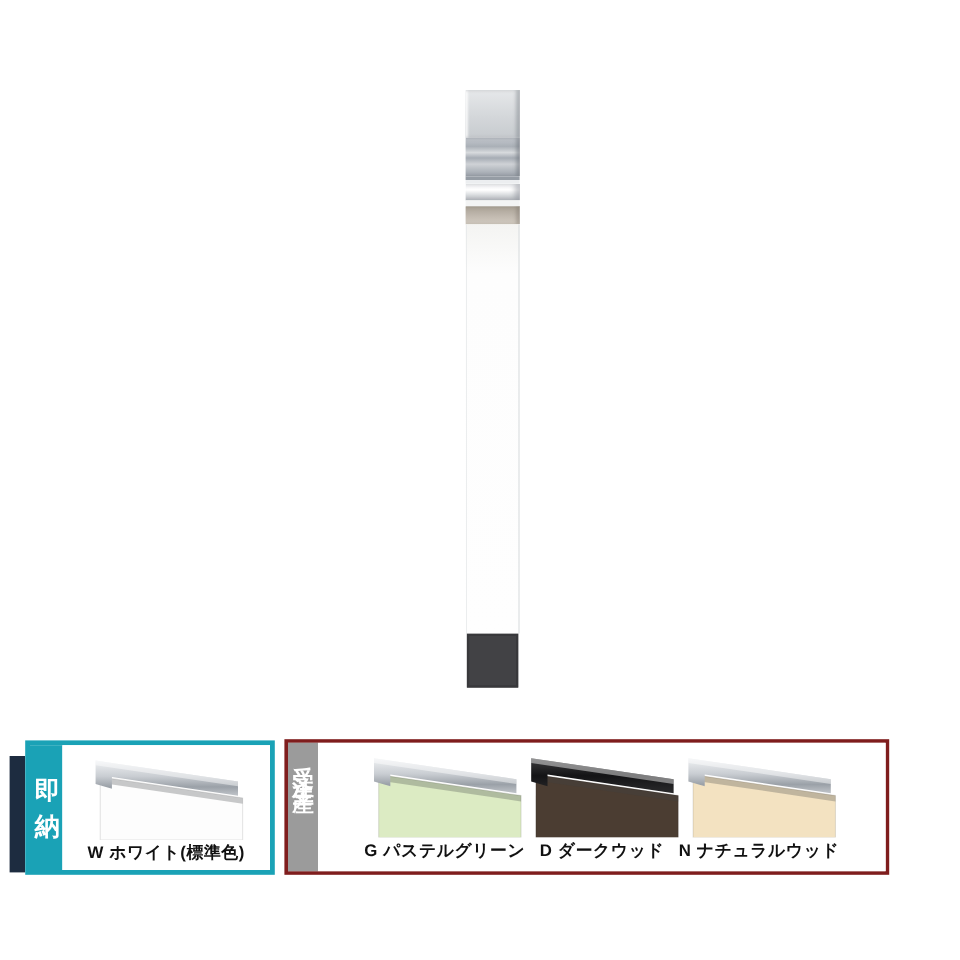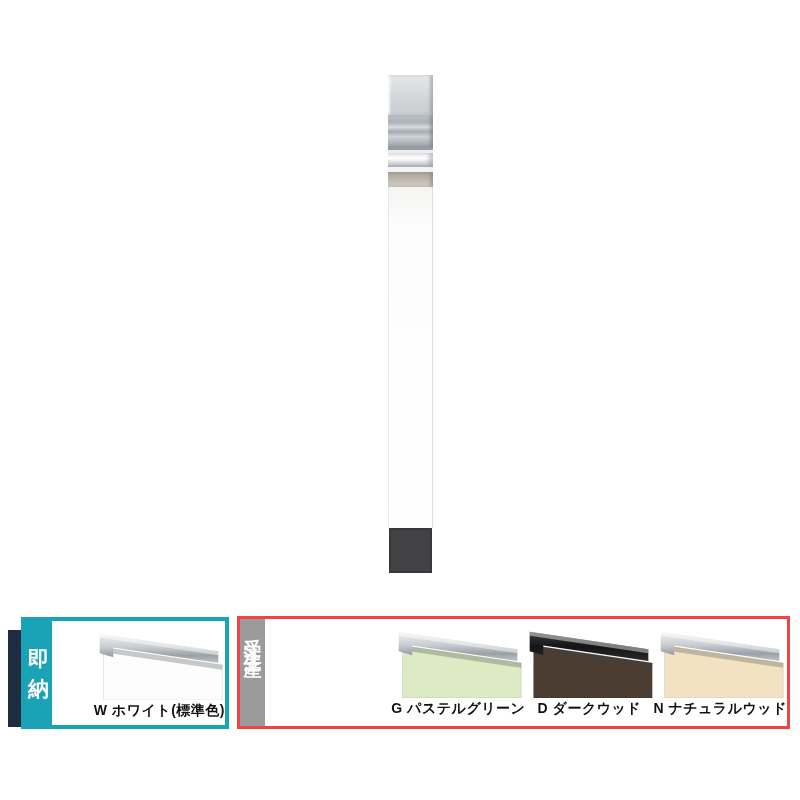--- a/index.html
+++ b/index.html
@@ -21,30 +21,30 @@
             box-shadow:inset -3px 0 3px rgba(120,112,102,.4);}
   .pole-body{flex:1;background:linear-gradient(180deg,#f4f4f2 0%,#fdfdfd 12%,#fefefe 100%);
              box-shadow:inset 1px 0 0 #e7e9ea, inset -1px 0 0 #dddfe1;}
   .pole-base{height:45px;margin:0 1px;background:#424245;box-shadow:inset 0 0 0 2px #38383b;}
 
   
   .accent-bar{position:absolute;left:8px;top:630px;width:13px;height:97px;background:#1d2c40;}
 
   .avail-box{position:absolute;box-sizing:border-box;background:#ffffff;display:flex;}
   .box-immediate{left:21px;top:617px;width:208px;height:112px;border:4px solid #1aa2b6;}
-  .box-order{left:237px;top:616px;width:553px;height:113px;border:3px solid #ef4444;}
+  .box-order{left:237px;top:616px;width:504px;height:113px;border:3px solid #7f1d1d;}
 
   .tag-strip{flex:0 0 auto;display:flex;justify-content:center;color:#ffffff;font-weight:bold;}
   .tag-immediate{width:27px;background:#1aa2b6;}
   .tag-order{width:25px;background:#9b9b9b;}
   .tag-text{writing-mode:vertical-rl;text-orientation:upright;}
   .tag-immediate .tag-text{font-size:21px;letter-spacing:29px;padding-top:11px;}
   .tag-order .tag-text{font-size:18px;letter-spacing:7px;padding-top:5px;}
 
-  .box-content{flex:1;background:#ffffff;display:flex;justify-content:flex-end;align-items:flex-start;padding-top:7px;}
+  .box-content{flex:1;background:#ffffff;display:flex;justify-content:center;align-items:flex-start;padding-top:7px;}
   .swatch-cell{display:flex;flex-direction:column;align-items:center;}
   .swatch{width:128px;height:72px;display:block;}
   .swatch-label{margin-top:2px;font-size:14px;font-weight:bold;color:#111111;white-space:nowrap;letter-spacing:0.5px;}
   .panel{stroke:rgba(0,0,0,0.10);stroke-width:1;}
   .rail-shadow{fill:rgba(60,64,70,0.28);}
   .rail-hi{fill:rgba(255,255,255,0.45);}
 </style>
 </head>
 <body>
 

